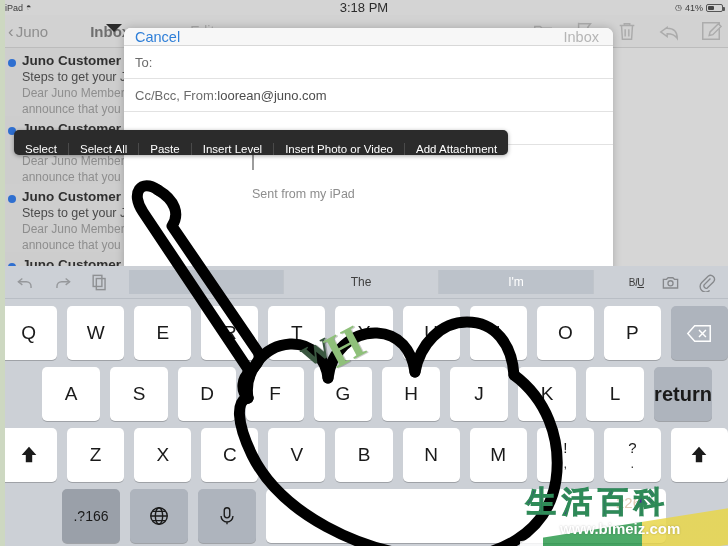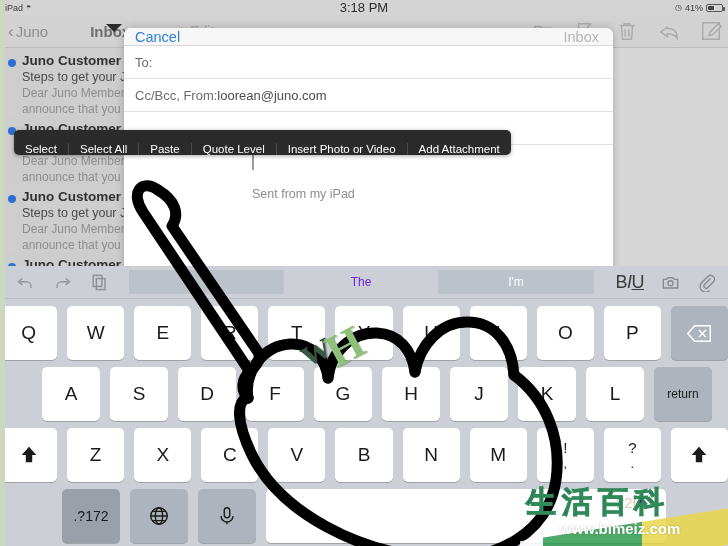--- a/index.html
+++ b/index.html
@@ -121,40 +121,40 @@
   }
   .acc-left { display: flex; align-items: center; gap: 18px; padding-left: 16px; }
   .acc-ico { width: 19px; height: 19px; opacity: .45; }
   .acc-ico svg { width: 100%; height: 100%; display:block; }
   .predict { display: flex; align-items: center; margin-left: 20px; gap: 0; }
   .pslot {
     width: 155px; height: 24px; display: flex; align-items: center; justify-content: center;
     font-size: 12px; color: #ffffff; border-right: 1px solid #c0c5cb;
   }
   .pslot.gray { background: #bcc2ca; }
-  .pslot.light { background: transparent; color: #6d28d9; }
+  .pslot.light { background: transparent; color: #404040; }
   .acc-right { position: absolute; right: 12px; display: flex; align-items: center; gap: 17px; }
-  .biu { font-size: 18px; color: #3c3c3c; letter-spacing: -.5px; }
+  .biu { font-size: 10px; color: #3c3c3c; letter-spacing: -.5px; }
   .biu i { font-style: italic; }
   .biu u { text-decoration: underline; }
 
   .krow { display: flex; justify-content: center; align-items: center; gap: 10px; margin-top: 7px; }
   .key {
     background: #ffffff; border-radius: 5px;
     height: 54px; width: 58px;
     display: flex; align-items: center; justify-content: center;
     font-size: 19px; color: #1a1a1a;
     box-shadow: 0 1px 0 rgba(0,0,0,.22);
   }
   .krow.r1 .key { width: 58px; }
   .krow.r2 { padding-left: 26px; }
   .krow.r2 .key { width: 58px; }
   .krow.r3 .key { width: 58px; }
   .key.dark { background: #aeb4bd; box-shadow: 0 1px 0 rgba(0,0,0,.22); }
-  .key.wide-return { width: 92px; font-size: 12px; }
+  .key.wide-return { width: 92px; font-size: 20px; font-weight: bold; }
   .key.punc { flex-direction: column; gap: 2px; font-size: 13px; line-height: 1; }
   .key.punc .top { font-size: 15px; }
   .key.punc .bot { font-size: 13px; color:#333; }
   .key.shift { width: 58px; }
   .krow.r4 { margin-top: 7px; gap: 10px; }
   .key.num { width: 58px; font-size: 14px; }
   .key.num.active { background: #9aa0a9; }
   .key.globe, .key.mic { width: 58px; }
   .key.space { width: 400px; }
   .key.bksp svg { width: 26px; height: 19px; }
@@ -302,21 +302,21 @@
     <div class="body-area">
       <span class="caret"></span>
       <span class="sig">Sent from my iPad</span>
     </div>
   </div>
 
   <div class="ctxmenu">
     <div class="ctxitem">Select</div>
     <div class="ctxitem">Select All</div>
     <div class="ctxitem">Paste</div>
-    <div class="ctxitem">Quote Level</div>
+    <div class="ctxitem">Insert Level</div>
     <div class="ctxitem">Insert Photo or Video</div>
     <div class="ctxitem">Add Attachment</div>
   </div>
   <div class="ctxarrow"></div>
 
   <div class="kbd">
 
     <div class="accessory">
       <div class="acc-left">
         <span class="acc-ico">
@@ -413,21 +413,21 @@
         <span class="bot">.</span>
       </div>
       <div class="key shift">
         <svg class="glyph" viewBox="0 0 24 24" fill="#1a1a1a">
             <path d="M12 3l8 9h-4.5v8h-7v-8H4z"></path>
           </svg>
       </div>
     </div>
 
     <div class="krow r4">
-      <div class="key dark num active">.?172</div>
+      <div class="key dark num active">.?166</div>
       <div class="key dark globe">
         <svg class="glyph" viewBox="0 0 24 24" fill="none" stroke="#1a1a1a" stroke-width="1.5">
             <circle cx="12" cy="12" r="9"></circle>
             <ellipse cx="12" cy="12" rx="4" ry="9"></ellipse>
             <path d="M3 12h18M4.5 7h15M4.5 17h15"></path>
           </svg>
       </div>
       <div class="key dark mic">
         <svg class="glyph" viewBox="0 0 24 24" fill="none" stroke="#1a1a1a" stroke-width="1.5">
             <rect x="9" y="3" width="6" height="11" rx="3"></rect>

